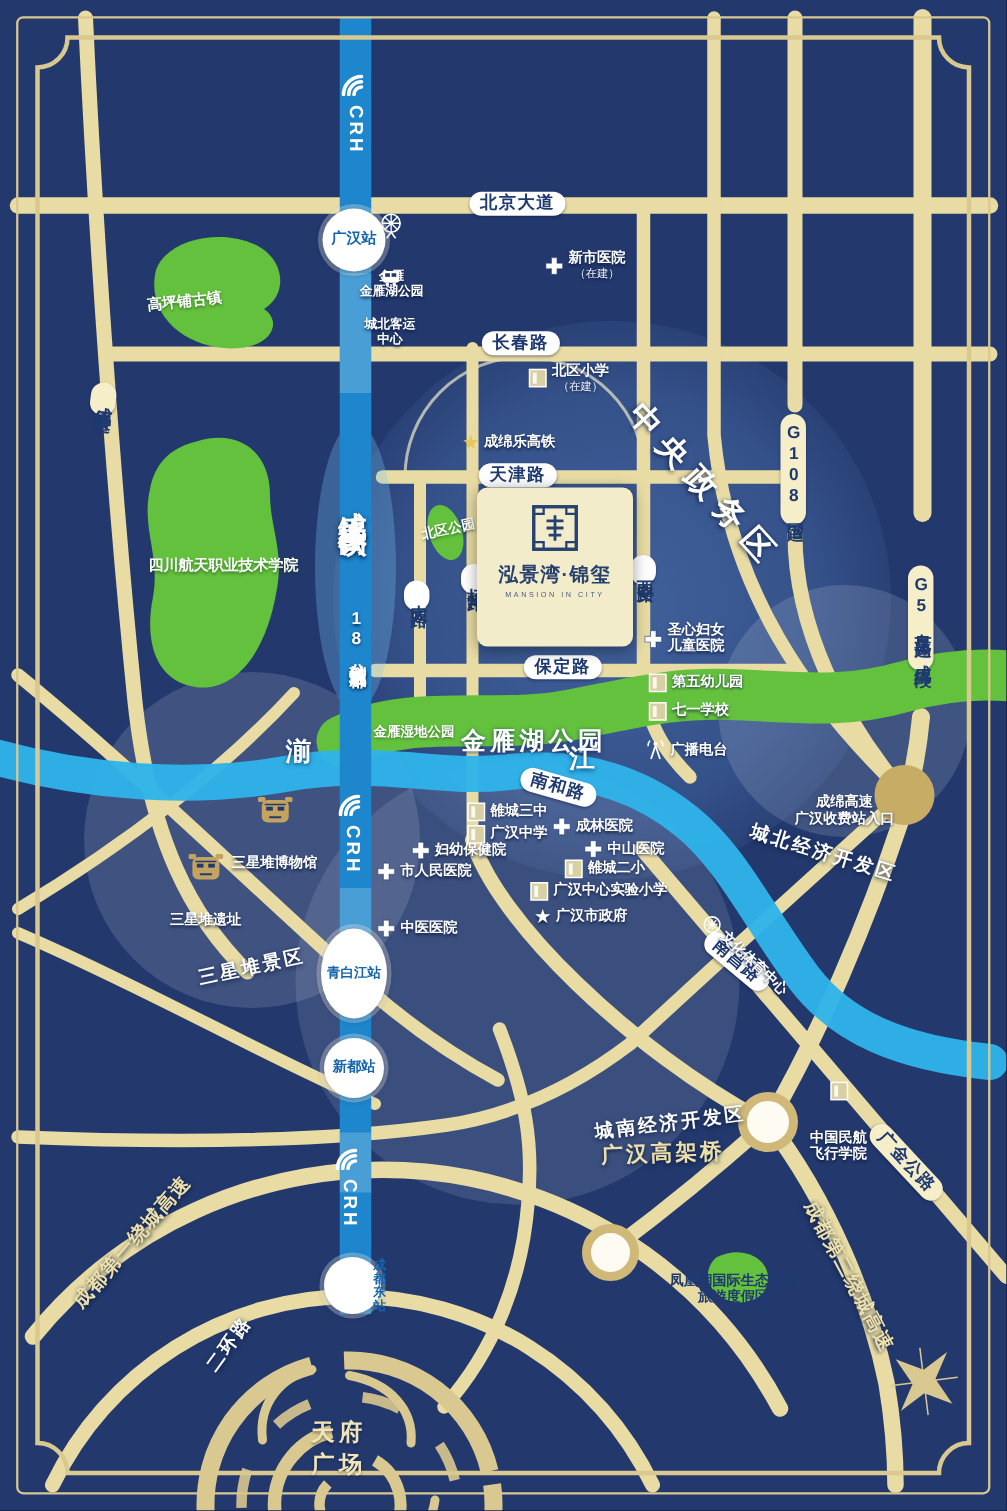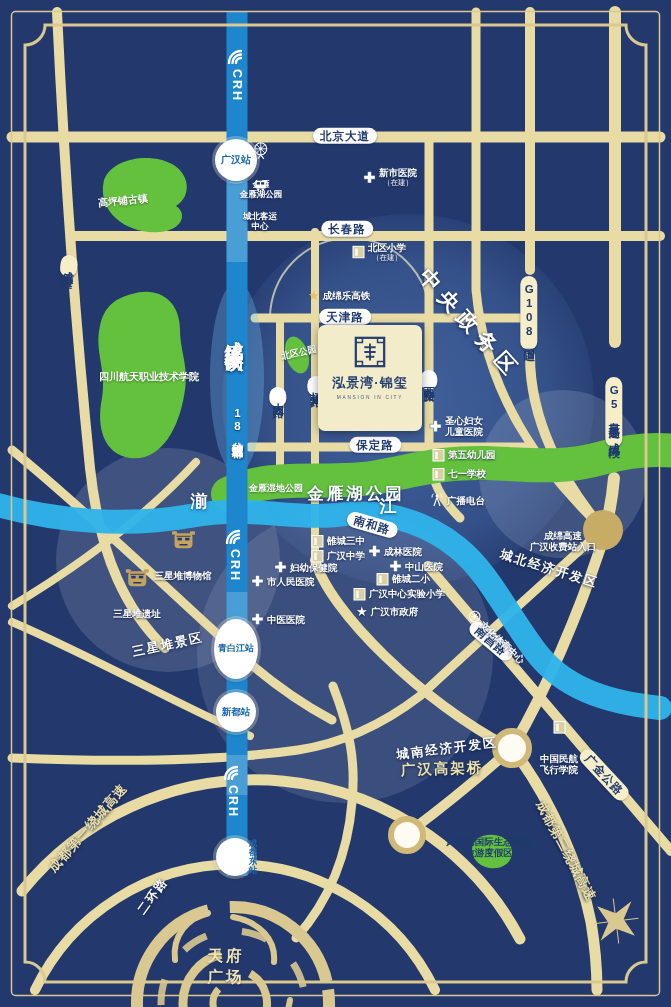--- a/index.html
+++ b/index.html
@@ -24,21 +24,21 @@
         text-shadow:0 1px 2px rgba(20,60,20,.6);}
   .p-big{font-size:16.5px;letter-spacing:3px;text-shadow:0 1px 3px rgba(10,40,90,.8);margin-top:19px;}
   .p-sm{font-size:9px;letter-spacing:0;}
   .rvlabel{position:absolute;color:#fff;font-weight:bold;font-size:17px;
         text-shadow:0 1px 3px rgba(10,60,110,.9);}
   .poi{position:absolute;display:flex;align-items:center;gap:3px;color:#fff;font-size:9.5px;
        font-weight:bold;white-space:nowrap;text-shadow:0 1px 2px rgba(10,25,60,.85);}
   .poi .ptxt{display:flex;flex-direction:column;line-height:1.2;}
   .poi.col{flex-direction:column;gap:19px;text-align:center;}
   .poi.col .ptxt{align-items:center;}
-  .poi.navy{color:var(--navy_text);text-shadow:none;}
+  .poi.navy{color:var(--navy_text);text-shadow:none;margin-top:13px;}
   .poi.tiny{font-size:8.5px;}
   .psub{font-size:7.5px;opacity:.95;align-self:center;font-weight:normal;}
   .picon{display:flex;align-items:center;justify-content:center;}
   .star-g{color:#e7c557;font-size:13px;line-height:1;text-shadow:none;}
   .star-w{color:#fff;font-size:13px;line-height:1;}
   .station{position:absolute;background:#fff;border-radius:50%;display:flex;align-items:center;
         justify-content:center;color:var(--station_text);font-weight:bold;text-align:center;
         line-height:1.05;box-shadow:0 0 0 3px rgba(255,255,255,.28),0 1px 5px rgba(0,0,0,.4);
         transform:translate(-50%,-50%);}
   .crh{position:absolute;display:flex;flex-direction:column;align-items:center;gap:1px;

